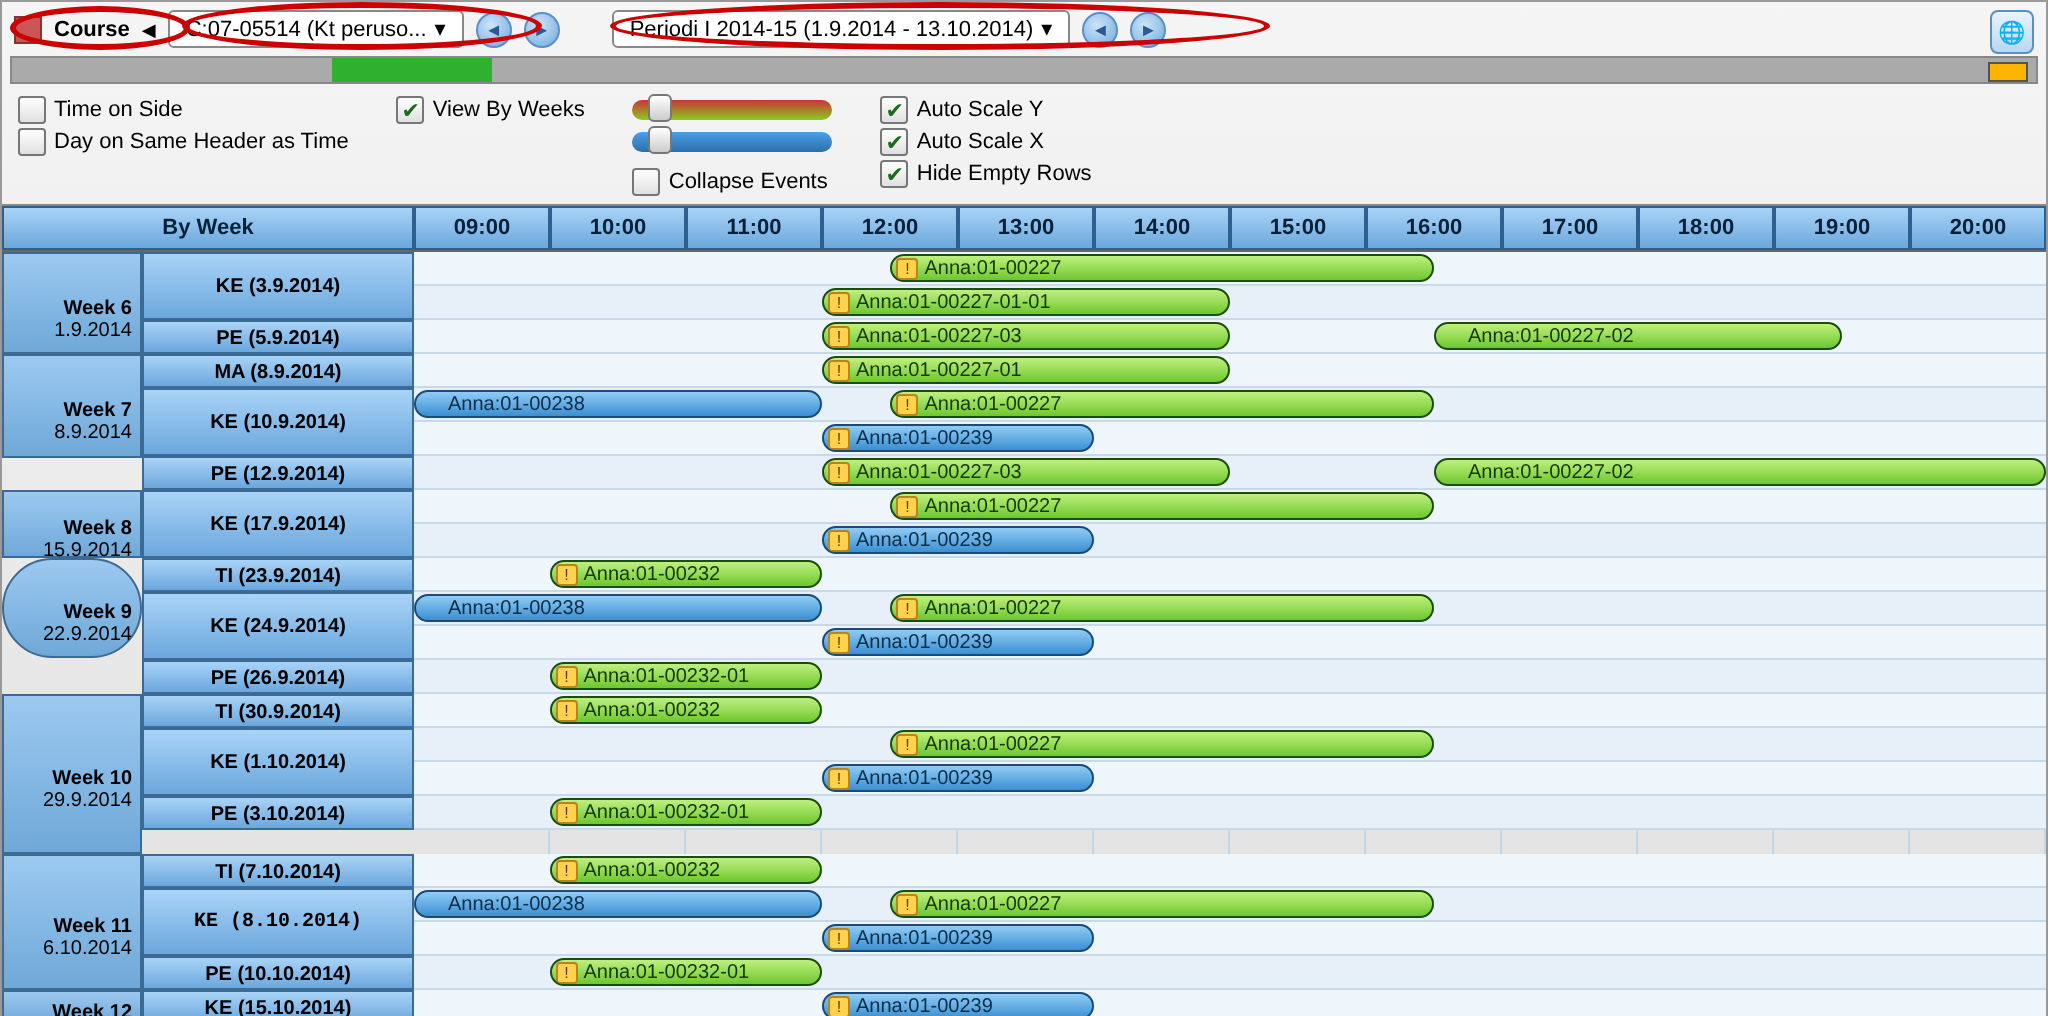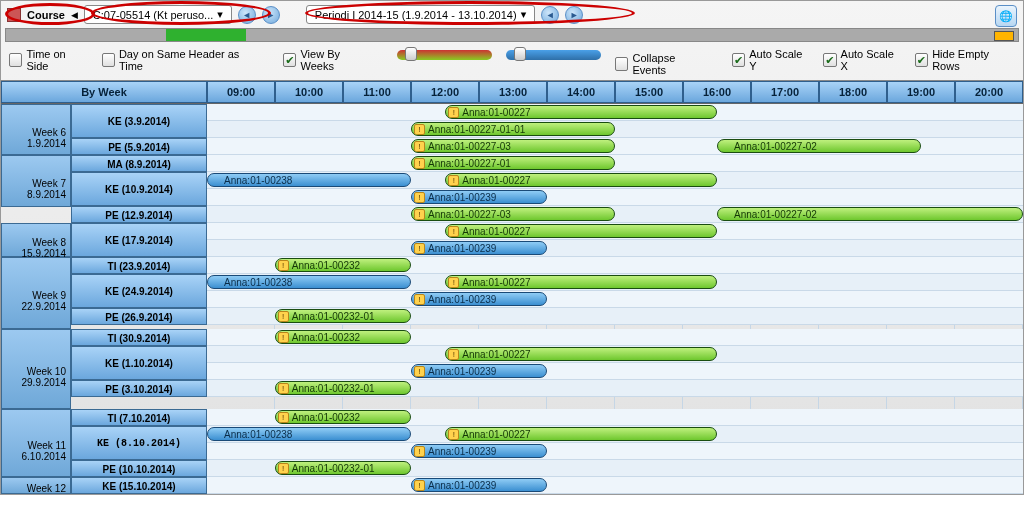--- a/index.html
+++ b/index.html
@@ -15,21 +15,21 @@
 .ell1 { left: 4px; top: 2px; width: 90px; height: 22px; }
 .ell2 { left: 90px; top: 0px; width: 180px; height: 24px; }
 .ell3 { left: 304px; top: 0px; width: 330px; height: 24px; }
 .ell4 { left: 386px; top: 80px; width: 130px; height: 22px; }
 
 .ruler { height: 14px; display:flex; margin: 0 4px 2px 4px; border:1px solid #888; background:#aaa; position:relative;}
 .ruler .indicator { position:absolute; right:4px; top:2px; width:20px; height:10px; background:#ffb400; border:1px solid #555;}
 .ruler .gseg { position:absolute; left:160px; top:0; bottom:0; width:80px; background:#2fb12f; }
 
 .options { display: flex; padding: 4px 8px; gap: 24px; align-items: flex-start; font-size:11px; }
-.options .col { display: flex; flex-direction: row; gap: 14px; }
+.options .col { display: flex; flex-direction: column; gap: 2px; }
 .chk { display: flex; align-items: center; gap: 4px; }
 .chk .box { width: 14px; height: 14px; border: 1px solid #777; background: linear-gradient(#fff,#e0e0e0); border-radius: 2px; display:flex; align-items:center; justify-content:center; font-size:11px; color:#1a6b1a;}
 .slider { width: 100px; height: 10px; background: linear-gradient(#c33,#8c2); border-radius: 5px; position: relative; margin:2px 0;}
 .slider.bl { background: linear-gradient(#4aa0e8,#2e6fa8);}
 .slider .knob { width: 12px; height: 14px; background: linear-gradient(#fff,#ccc); border:1px solid #777; border-radius:3px; position:absolute; top:-3px;}
 
 .tabs { display: flex; gap: 0; }
 .tab { padding: 2px 10px; border: 1px solid #999; background: linear-gradient(#f6f6f6,#ddd); font-size:11px; cursor:pointer; border-bottom:none;}
 .tab.active { background: #f7e9a5; }
 
@@ -37,21 +37,21 @@
 .header-row { display: flex; border-top: 1px solid #888; }
 .side-col { width: 206px; flex: none; }
 .time-col { flex: 1; }
 .hcell { background: linear-gradient(#a9d3f7,#6ba7dd); border: 1px solid #2f5f8d; text-align: center; padding: 4px 0; font-weight: bold; font-size:11px; color:#06223a; }
 .time-header { display:flex; }
 .time-header .hcell { flex:1; }
 
 .weeks { border-top: 1px solid #666;}
 .wkrow { display:flex; }
 .wklabel { width: 70px; flex:none; background: linear-gradient(#9cc9f0,#6fa8d8); border:1px solid #3b6a93; font-size:10px; text-align:right; padding: 2px 4px; display:flex; flex-direction:column; justify-content:center;}
-.wklabel .wk { font-weight:normal;margin-top:16px;}
+.wklabel .wk { font-weight:bold;margin-top:16px;}
 .days { width: 136px; flex:none; display:flex; flex-direction:column;}
 .dayh { background: linear-gradient(#a9d3f7,#6ba7dd); border:1px solid #3b6a93; font-size:10px; font-weight:bold; text-align:center; padding:2px 2px;}
 .lane-area { flex:1; position:relative; display:flex; flex-direction:column;}
 .lane { height: 17px; position:relative; border-bottom:1px solid #c9d9e8; background:#eef5fb;}
 .lane:nth-child(odd){ background:#e7f0f8;}
 .vlines { position:absolute; inset:0; display:flex; pointer-events:none;}
 .vlines div { flex:1; border-right:1px solid #c5d6e6;}
 
 .bar { position:absolute; height:14px; top:1px; border-radius:7px; font-size:10px; padding: 0 6px 0 16px; display:flex; align-items:center; overflow:hidden; white-space:nowrap; border:1px solid #1a4d11;}
 .bar.green { background: linear-gradient(#bff07e,#6ec72e); color:#143806; }
@@ -292,21 +292,21 @@
             </div>
             <div class="lane">
               <div class="bar blue" style="left: 25%; width: 16.7%;">
                 <span class="warn">!</span>
                 <span>Anna:01-00239</span>
               </div>
             </div>
           </div>
         </div>
         <div class="wkrow">
-          <div class="wklabel" style="height: 72px;">
+          <div class="wklabel" style="height: 50px; border-radius: 26px;">
             <span class="wk">Week 9</span>
             <span>22.9.2014</span>
           </div>
           <div class="days">
             <div class="dayh" style="height: 17px; line-height: 13px;">TI (23.9.2014)</div>
             <div class="dayh" style="height: 34px; line-height: 30px;">KE (24.9.2014)</div>
             <div class="dayh" style="height: 17px; line-height: 13px;">PE (26.9.2014)</div>
           </div>
           <div class="lane-area">
             <div class="vlines">

